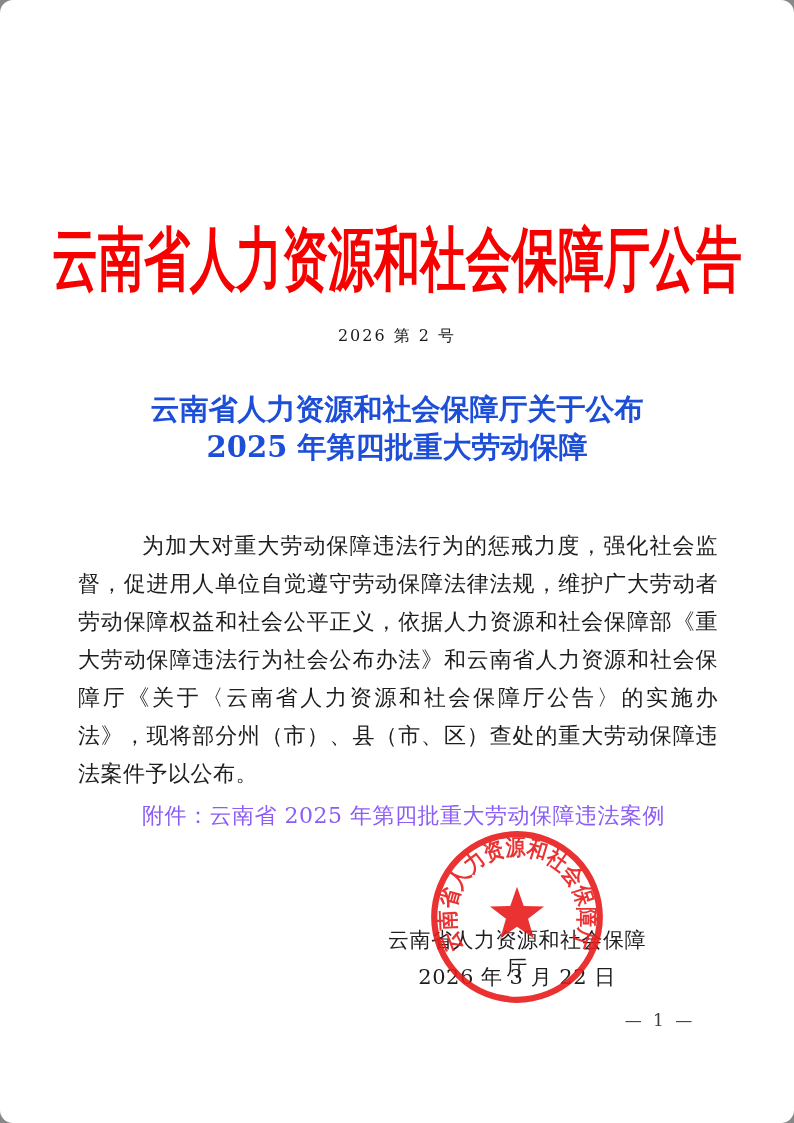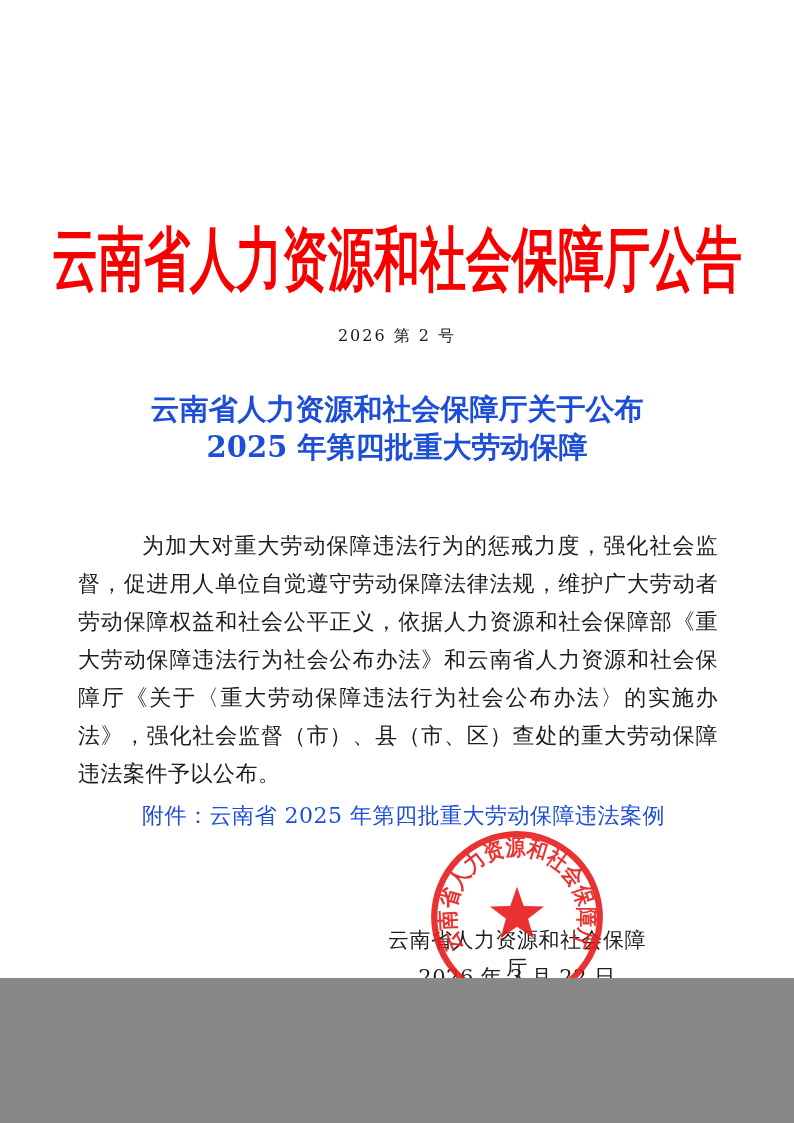--- a/index.html
+++ b/index.html
@@ -1,25 +1,26 @@
 <!DOCTYPE html>
 <html><head>
 <meta charset="utf-8">
 <style>
   * { margin: 0; padding: 0; box-sizing: border-box; }
   html, body { background: #888; }
   .page {
     position: relative;
     width: 794px;
-    height: 978px;
+    height: 1123px;
     margin: 0 auto;
     background: #ffffff;
     overflow: hidden;
     font-family: "DejaVu Serif", "Liberation Serif", serif;
     color: #1d1d1d;
+    border-radius: 13px;
   }
   .headline {
     position: absolute;
     top: 213px; left: 0; right: 0;
     height: 92px; line-height: 92px;
     text-align: center;
     font-size: 46px;
     font-weight: 900;
     color: #f60000;
     transform: scaleY(1.5);
@@ -56,21 +57,21 @@
     letter-spacing: 0.5px;
     color: #1d1d1d;
   }
   .attachment {
     position: absolute;
     top: 801px; left: 78px;
     width: 640px;
     font-size: 22px;
     text-indent: 64px;
     letter-spacing: 0.5px;
-    color: #1d4ed8;
+    color: #8b5cf6;
   }
   .signature {
     position: absolute;
     top: 926px; left: 379px;
     width: 276px;
     text-align: center;
     font-size: 21px;
     letter-spacing: 0.5px;
     color: #1d1d1d;
   }
@@ -107,21 +108,21 @@
 
   <div class="headline">云南省人力资源和社会保障厅公告</div>
 
   <div class="doc-number">2026 第 2 号</div>
 
   <div class="doc-title">
     <div>云南省人力资源和社会保障厅关于公布</div>
     <div>2025 年第四批重大劳动保障</div>
   </div>
 
-  <p class="body-text">为加大对重大劳动保障违法行为的惩戒力度，强化社会监督，促进用人单位自觉遵守劳动保障法律法规，维护广大劳动者劳动保障权益和社会公平正义，依据人力资源和社会保障部《重大劳动保障违法行为社会公布办法》和云南省人力资源和社会保障厅《关于〈重大劳动保障违法行为社会公布办法〉的实施办法》，强化社会监督（市）、县（市、区）查处的重大劳动保障违法案件予以公布。</p>
+  <p class="body-text">为加大对重大劳动保障违法行为的惩戒力度，强化社会监督，促进用人单位自觉遵守劳动保障法律法规，维护广大劳动者劳动保障权益和社会公平正义，依据人力资源和社会保障部《重大劳动保障违法行为社会公布办法》和云南省人力资源和社会保障厅《关于〈云南省人力资源和社会保障厅公告〉的实施办法》，现将部分州（市）、县（市、区）查处的重大劳动保障违法案件予以公布。</p>
 
   <div class="attachment">附件：云南省 2025 年第四批重大劳动保障违法案例</div>
 
   <div class="signature">云南省人力资源和社会保障厅</div>
 
   <div class="date-line">2026 年 3 月 22 日</div>
 
   <div class="seal">
     <svg viewBox="0 0 200 200" width="178" height="178">
       <circle cx="100" cy="100" r="93" fill="none" stroke="#e81c1c" stroke-width="7"></circle>

